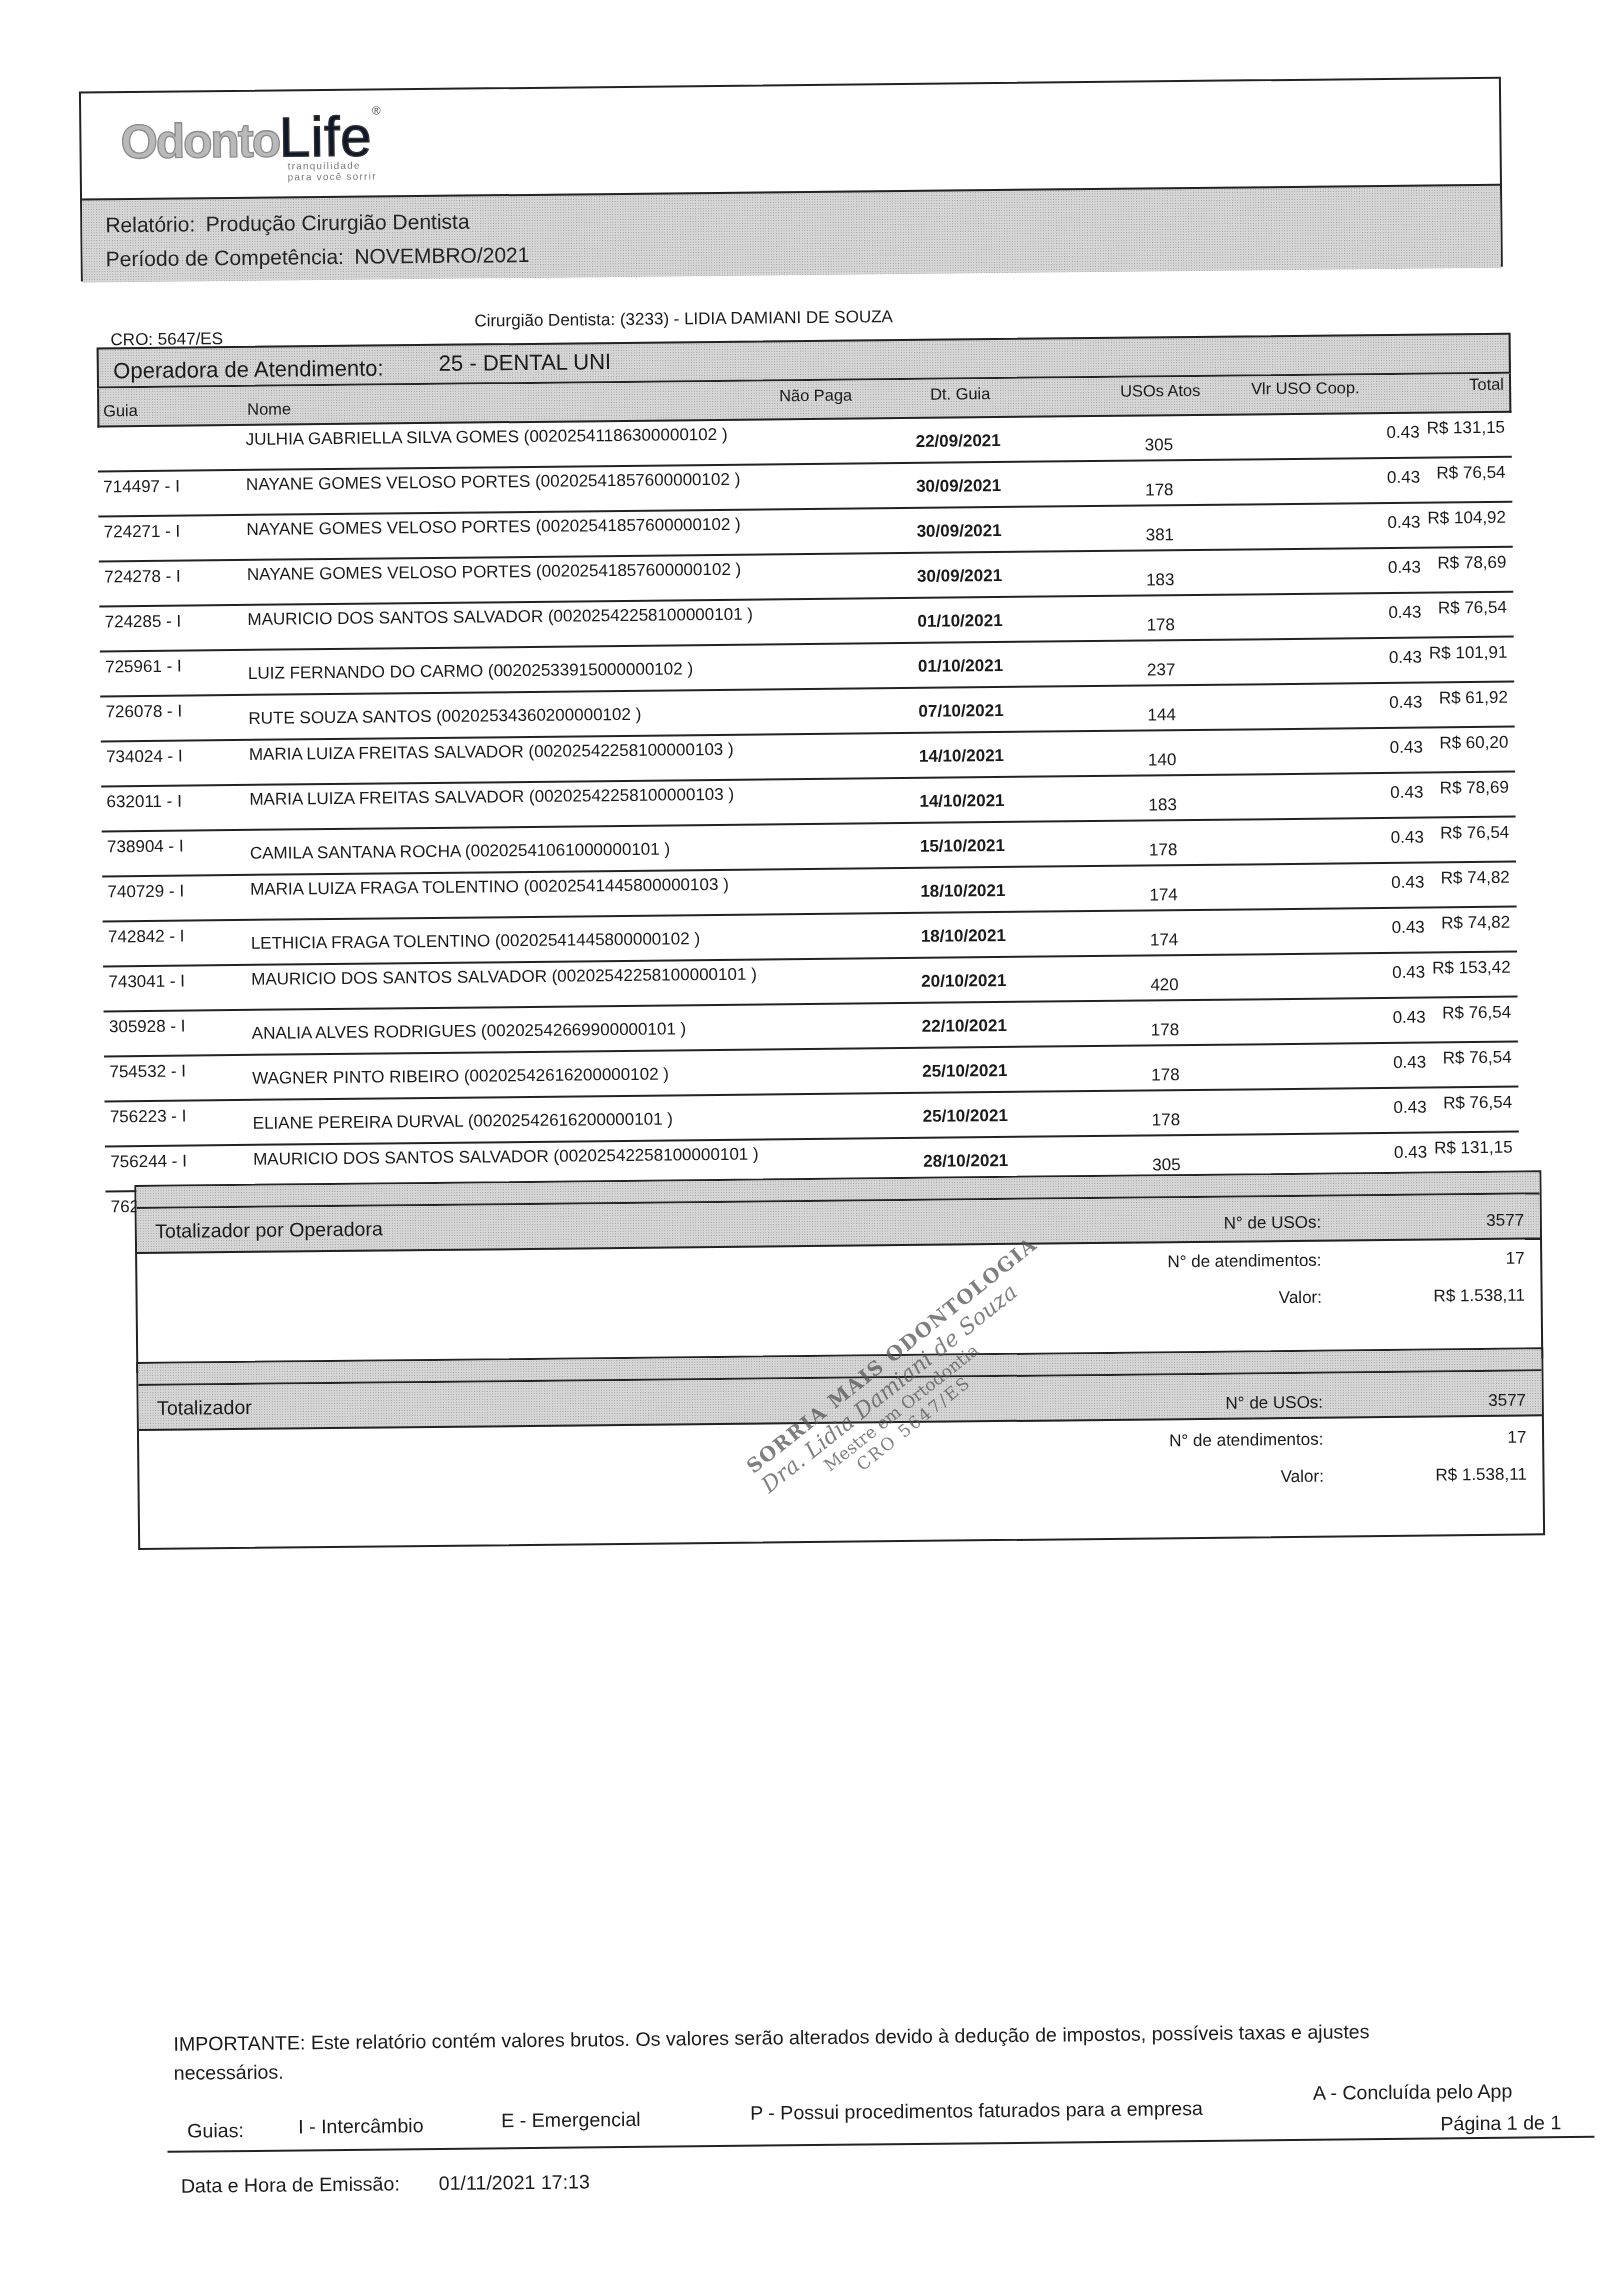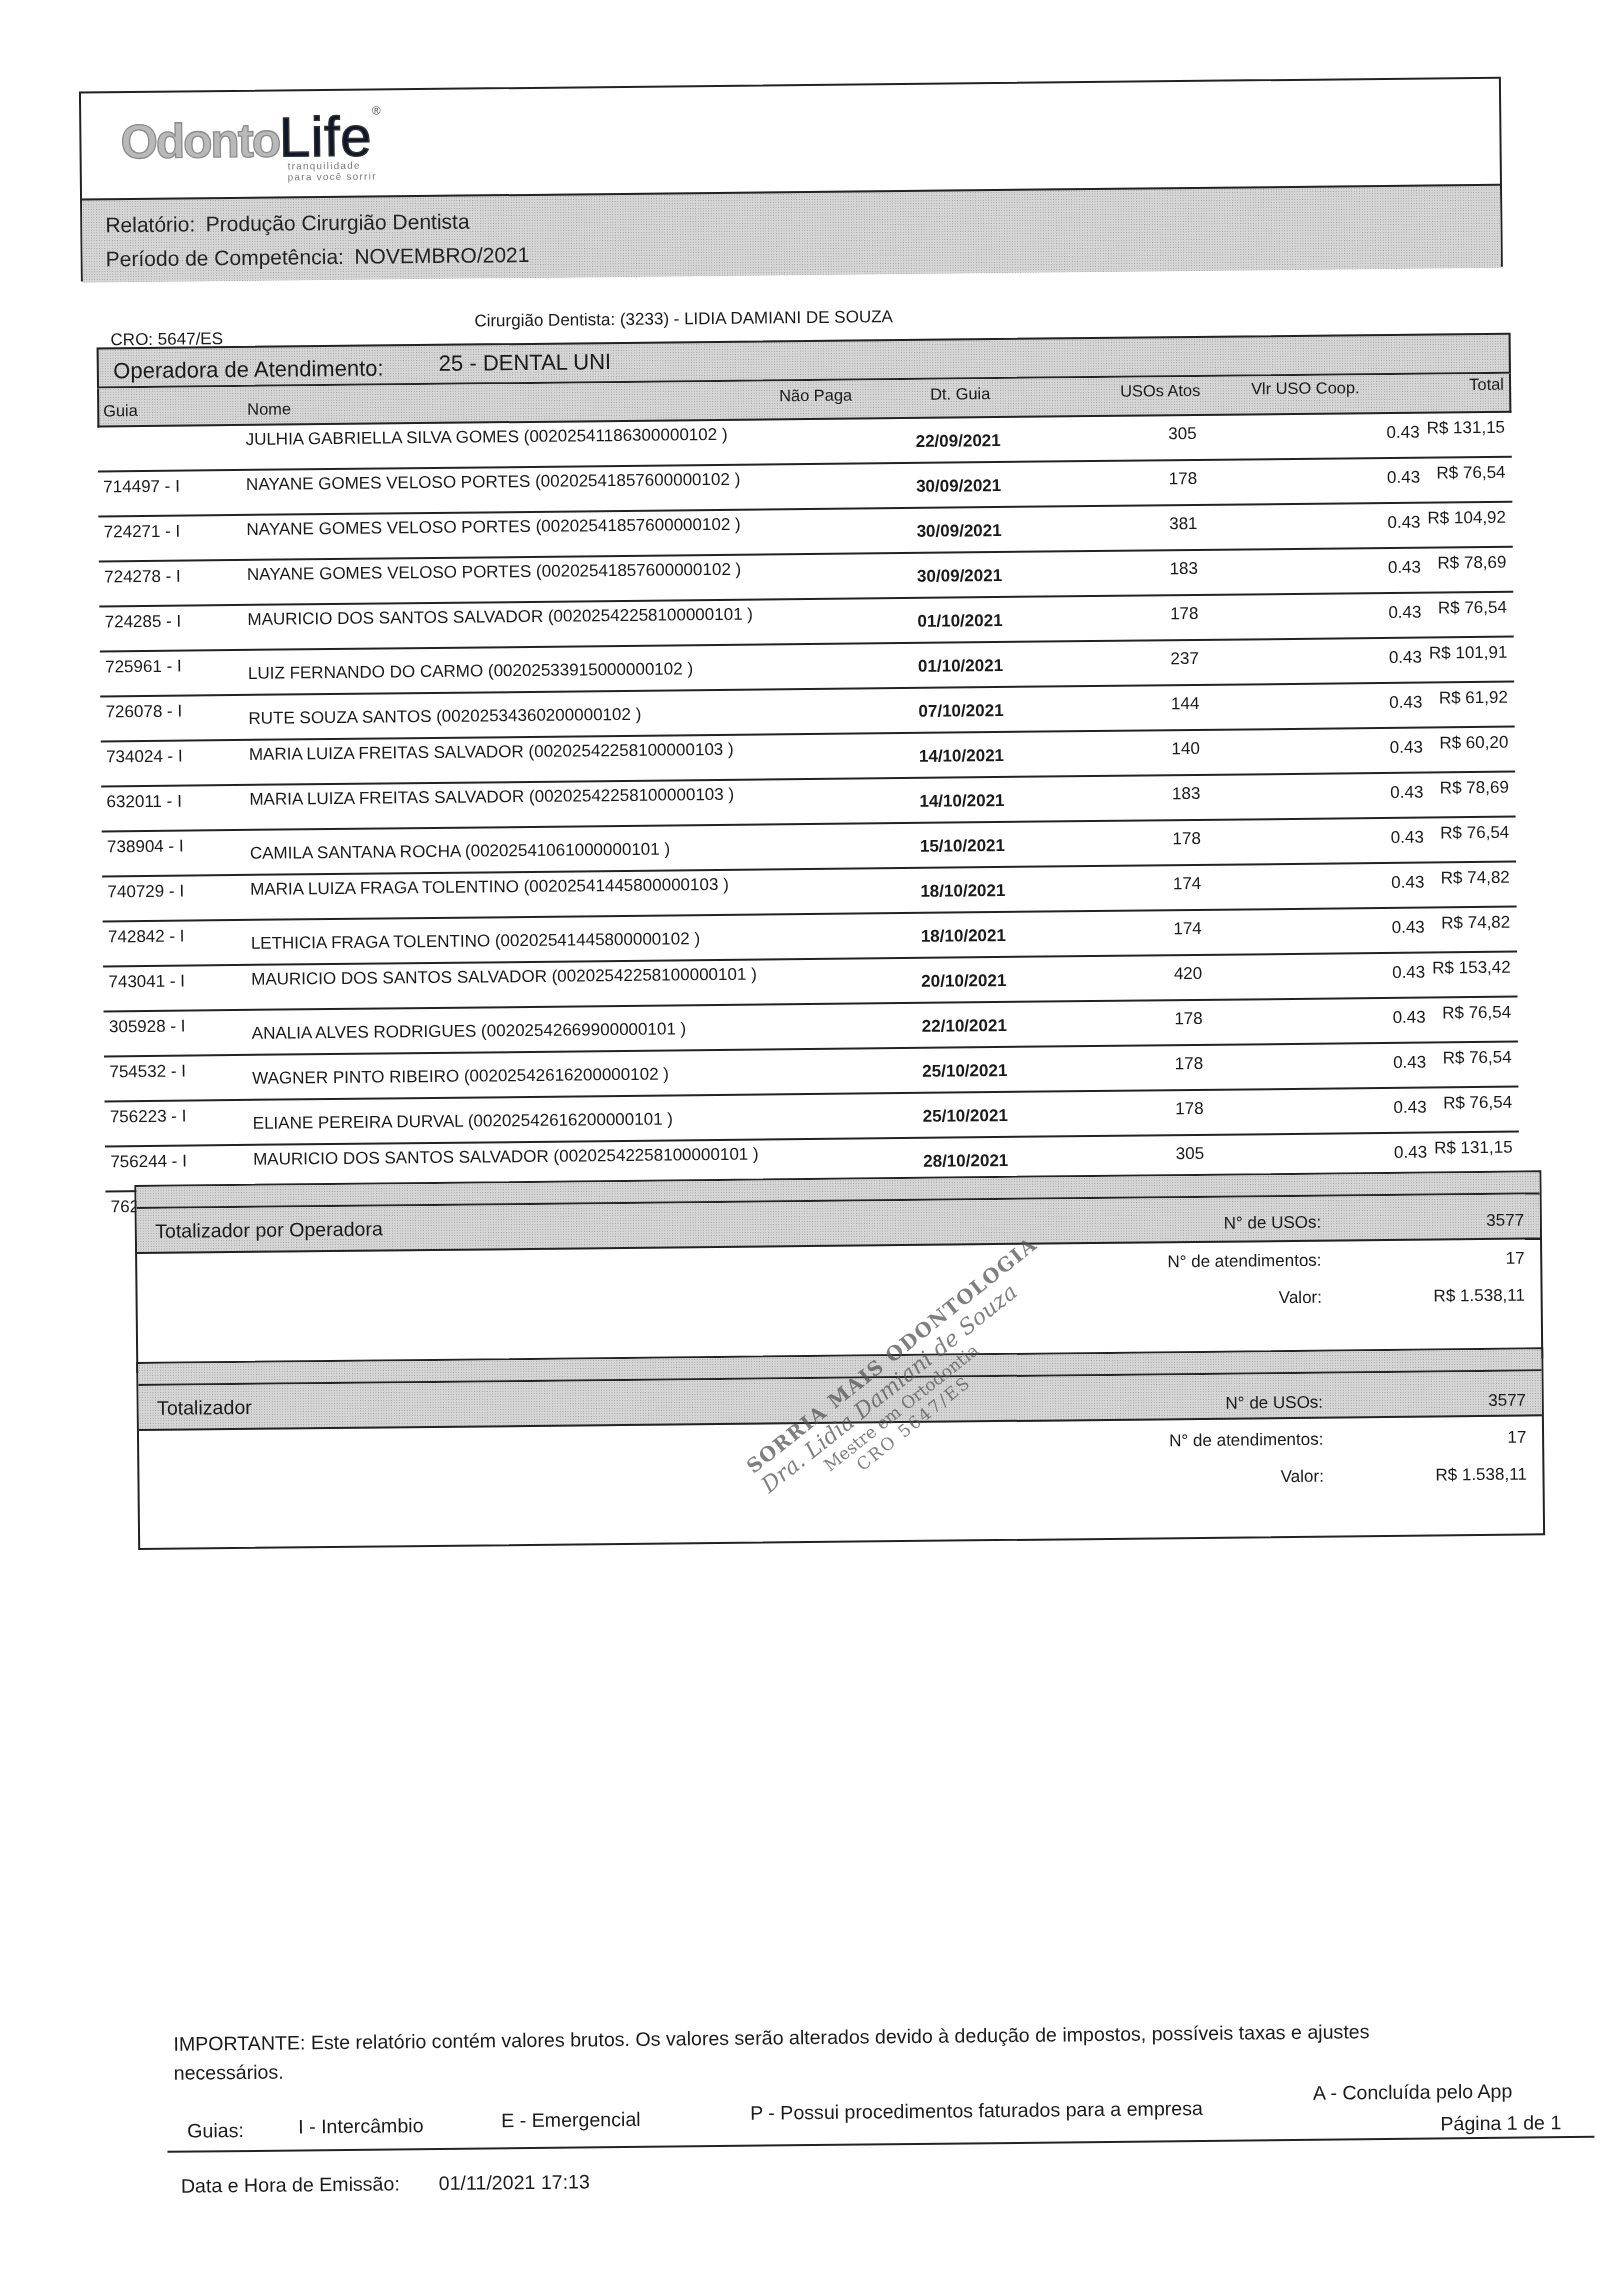--- a/index.html
+++ b/index.html
@@ -39,21 +39,21 @@
     .operadora-band .val { position: absolute; left: 340px; top: 5.2px; font-size: 22px; }
     .col-head { height: 39px; border: 2px solid #222; border-top: none; box-sizing: border-box; position: relative; font-size: 16.4px; }
     .col-head span { position: absolute; }
     .rows { position: relative; }
     .row { position: relative; height: 45px; border-bottom: 2px solid #222; box-sizing: border-box; font-size: 17px; }
     .row span { position: absolute; }
     .c-guia { left: 5.2px; top: 14.4px; margin-top: 36px; }
     .c-nome { left: 148px; top: 3.9px; width: 576px; line-height: 19px; }
     .c-nome.single { top: 13px; }
     .c-dt { left: 818px; top: 13px; font-weight: bold; }
-    .c-usos { left: 1047px; top: 8px; width: 52px; text-align: right; }
+    .c-usos { left: 1047px; top: 19px; width: 52px; text-align: left; }
     .c-vlr { left: 1178px; top: 9.2px; width: 144px; text-align: right; }
     .c-total { right: 6.5px; top: 5.2px; text-align: right; }
 
     
     .tot-box { position: absolute; left: 134px; width: 1407px; border: 2px solid #222; box-sizing: border-box; }
     .tot-head { height: 43px; position: relative; border-bottom: 2px solid #222; }
     .tot-head .lbl { position: absolute; left: 18.3px; top: 11.8px; font-size: 19.6px; }
     .tot-body { position: relative; height: 117px; }
     .tot-line { position: absolute; right: 15.7px; font-size: 17px; width: 458px; }
     .tot-line .k { position: absolute; right: 203px; }

